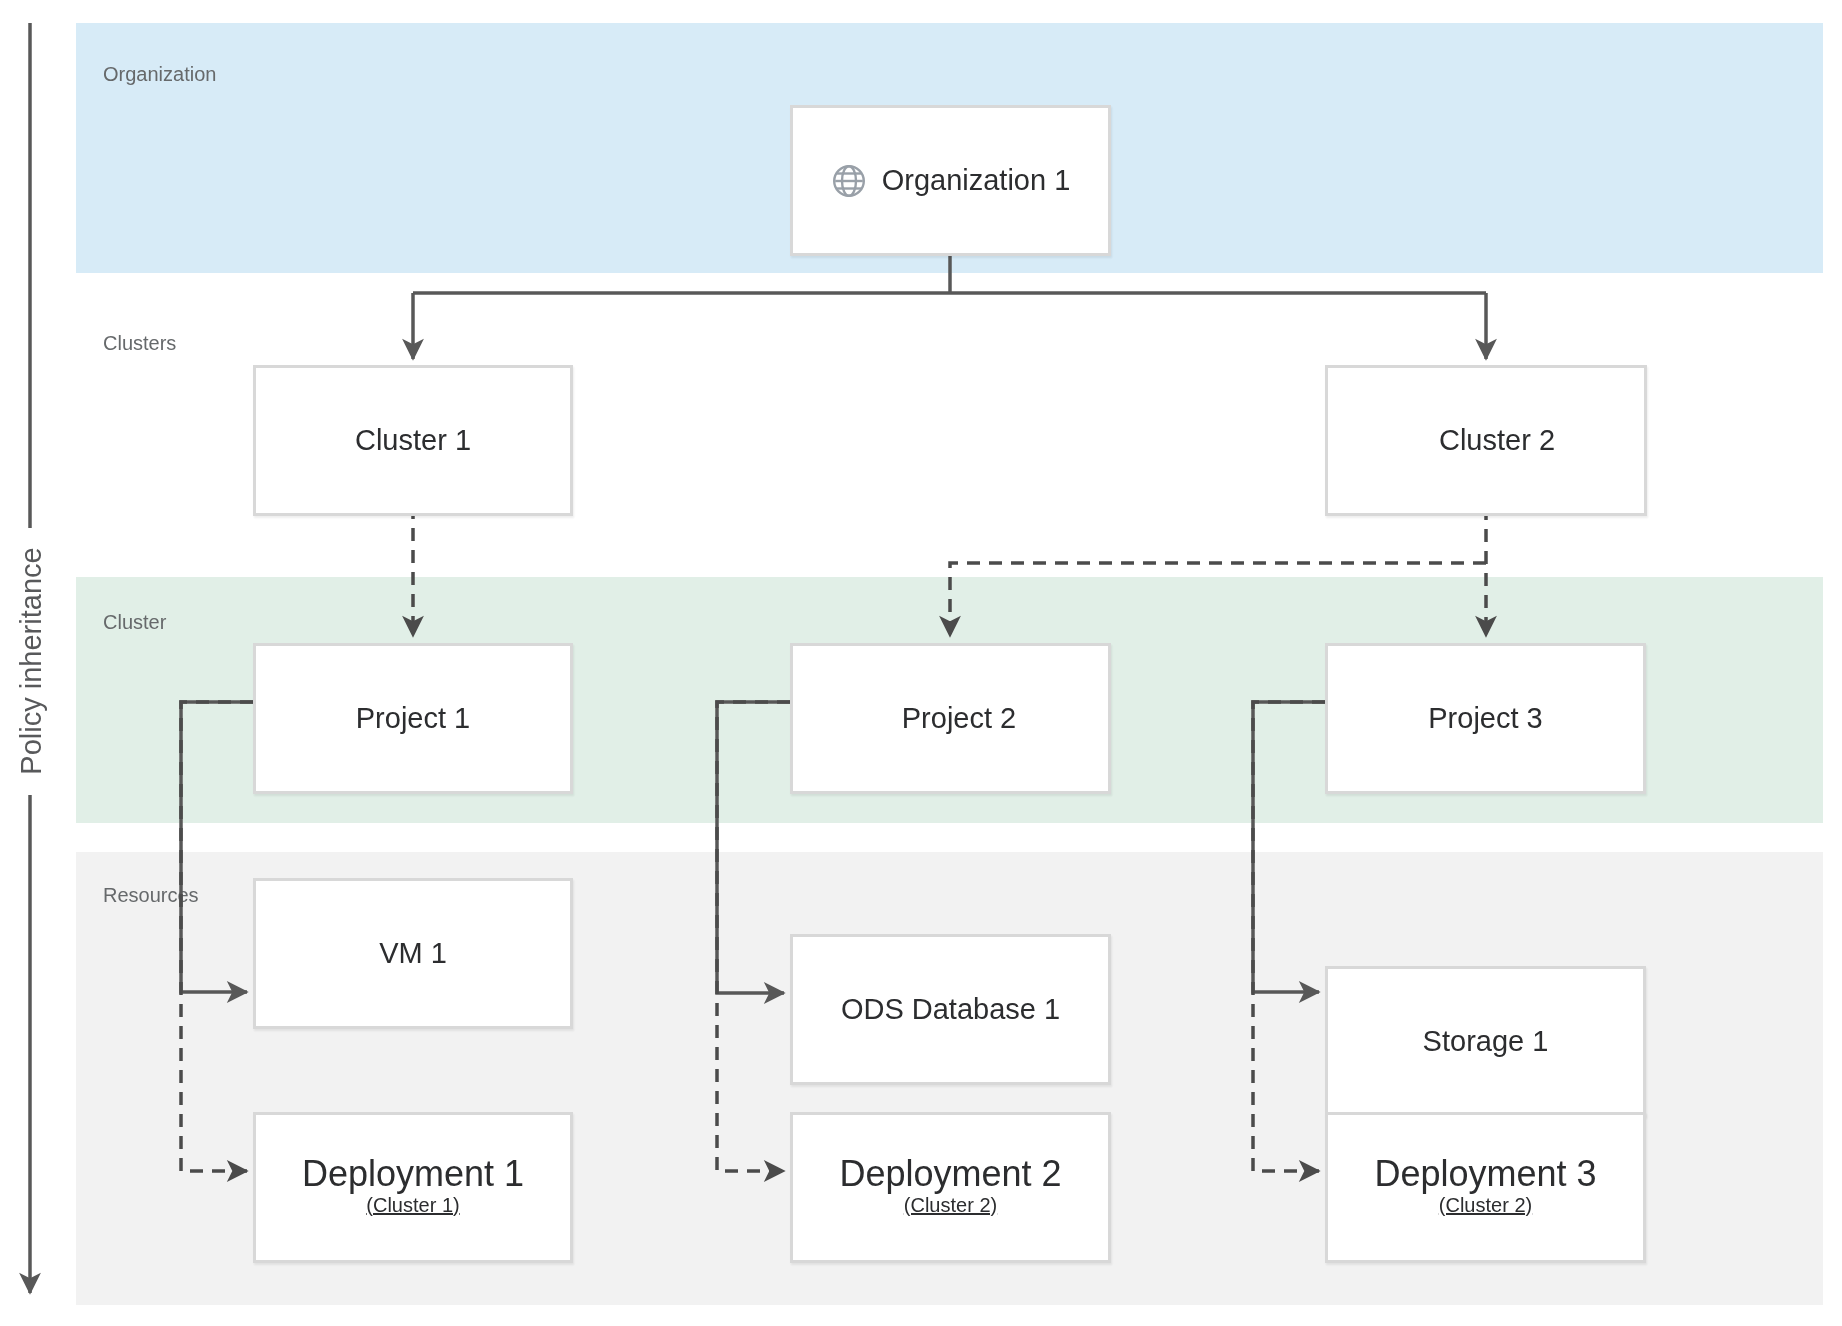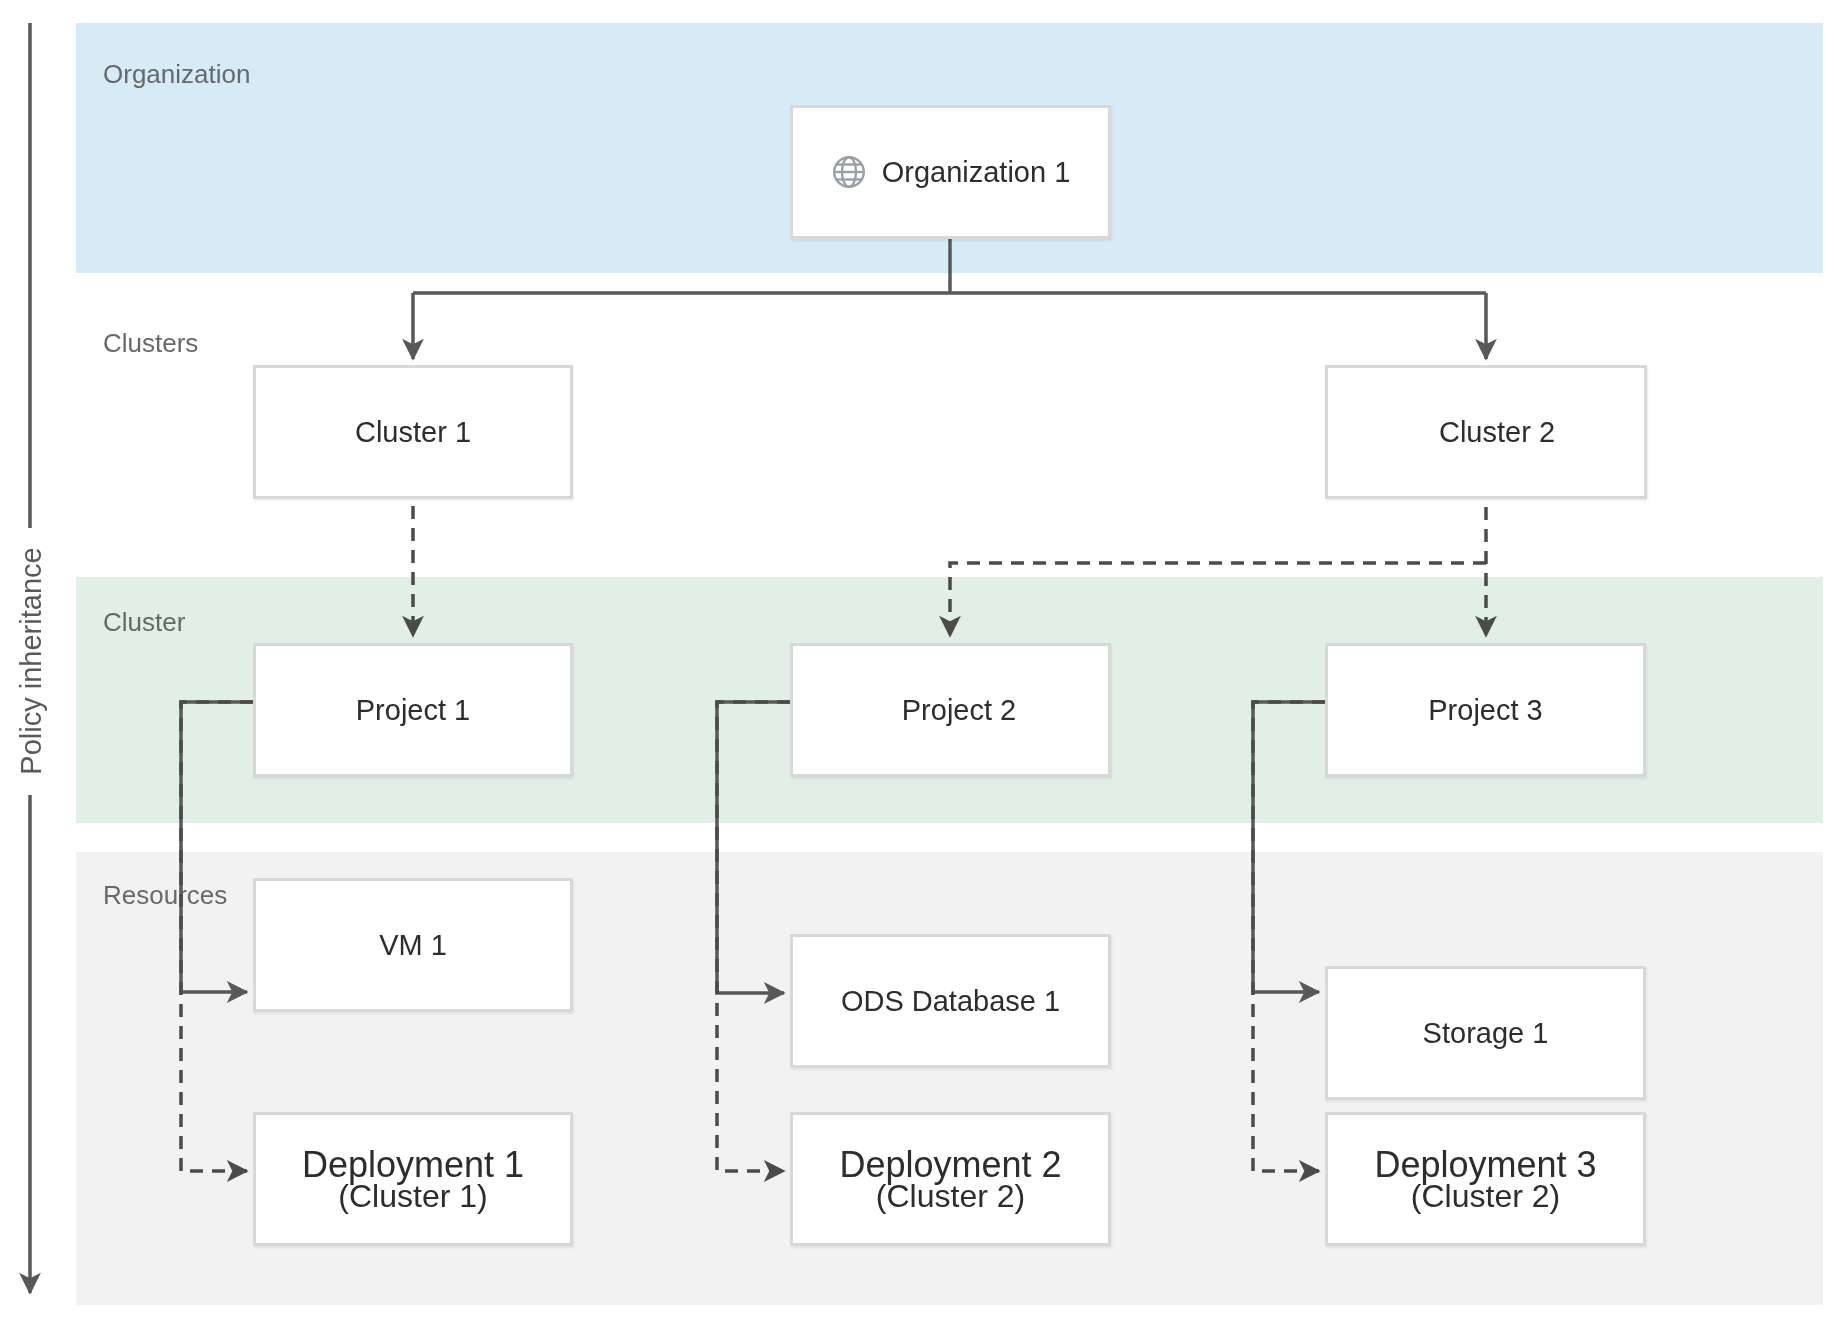--- a/index.html
+++ b/index.html
@@ -5,42 +5,42 @@
   html,body{margin:0;padding:0;background:#ffffff;}
   #canvas{
     position:relative;width:1842px;height:1326px;background:#ffffff;overflow:hidden;
     font-family:"Liberation Sans","DejaVu Sans",sans-serif;
   }
   .band{position:absolute;left:76px;width:1747px;}
   .band.organization{top:23px;height:250px;background:#d7ebf7;}
   .band.projects{top:577px;height:246px;background:#e1efe7;}
   .band.resources{top:852px;height:453px;background:#f2f2f2;}
   .band-label{
-    position:absolute;left:103px;font-size:26px;line-height:36px;color:#66696b;
+    position:absolute;left:103px;font-size:20px;line-height:36px;color:#66696b;
   }
   .band-label.organization{top:56px;}
   .band-label.clusters{top:325px;}
   .band-label.projects{top:604px;}
   .band-label.resources{top:877px;}
 
   svg.wires{position:absolute;left:0;top:0;}
   .wire{fill:none;stroke:#585858;stroke-width:3.5;}
   .wire.dashed{stroke:#4b4b4b;stroke-dasharray:13 9;}
 
   .node{
-    position:absolute;width:320px;height:134px;background:#ffffff;
+    position:absolute;width:320px;height:151px;background:#ffffff;
     border:3px solid #d8d8d8;box-sizing:border-box;
     box-shadow:1px 2px 2px rgba(0,0,0,0.07);
     display:flex;align-items:center;justify-content:center;
     font-size:29px;color:#2c2d2f;text-align:center;
   }
   .node .row{display:flex;align-items:center;justify-content:center;gap:15px;}
   .node .stack{display:flex;flex-direction:column;align-items:center;}
   .node .main{font-size:36px;line-height:34px;}
-  .node .sub{font-size:32px;line-height:28px;}
+  .node .sub{font-size:20px;line-height:28px;text-decoration:underline;}
   .node.org1{left:790px;top:105px;width:321px;}
   .node.cluster1{left:253px;top:365px;}
   .node.cluster2{left:1325px;top:365px;width:322px;padding-left:22px;}
   .node.project1{left:253px;top:643px;}
   .node.project2{left:790px;top:643px;width:321px;padding-left:17px;}
   .node.project3{left:1325px;top:643px;width:321px;}
   .node.vm1{left:253px;top:878px;}
   .node.ods1{left:790px;top:934px;width:321px;}
   .node.storage1{left:1325px;top:933px;width:321px;margin-top:33px;}
   .node.dep1{left:253px;top:1112px;}

